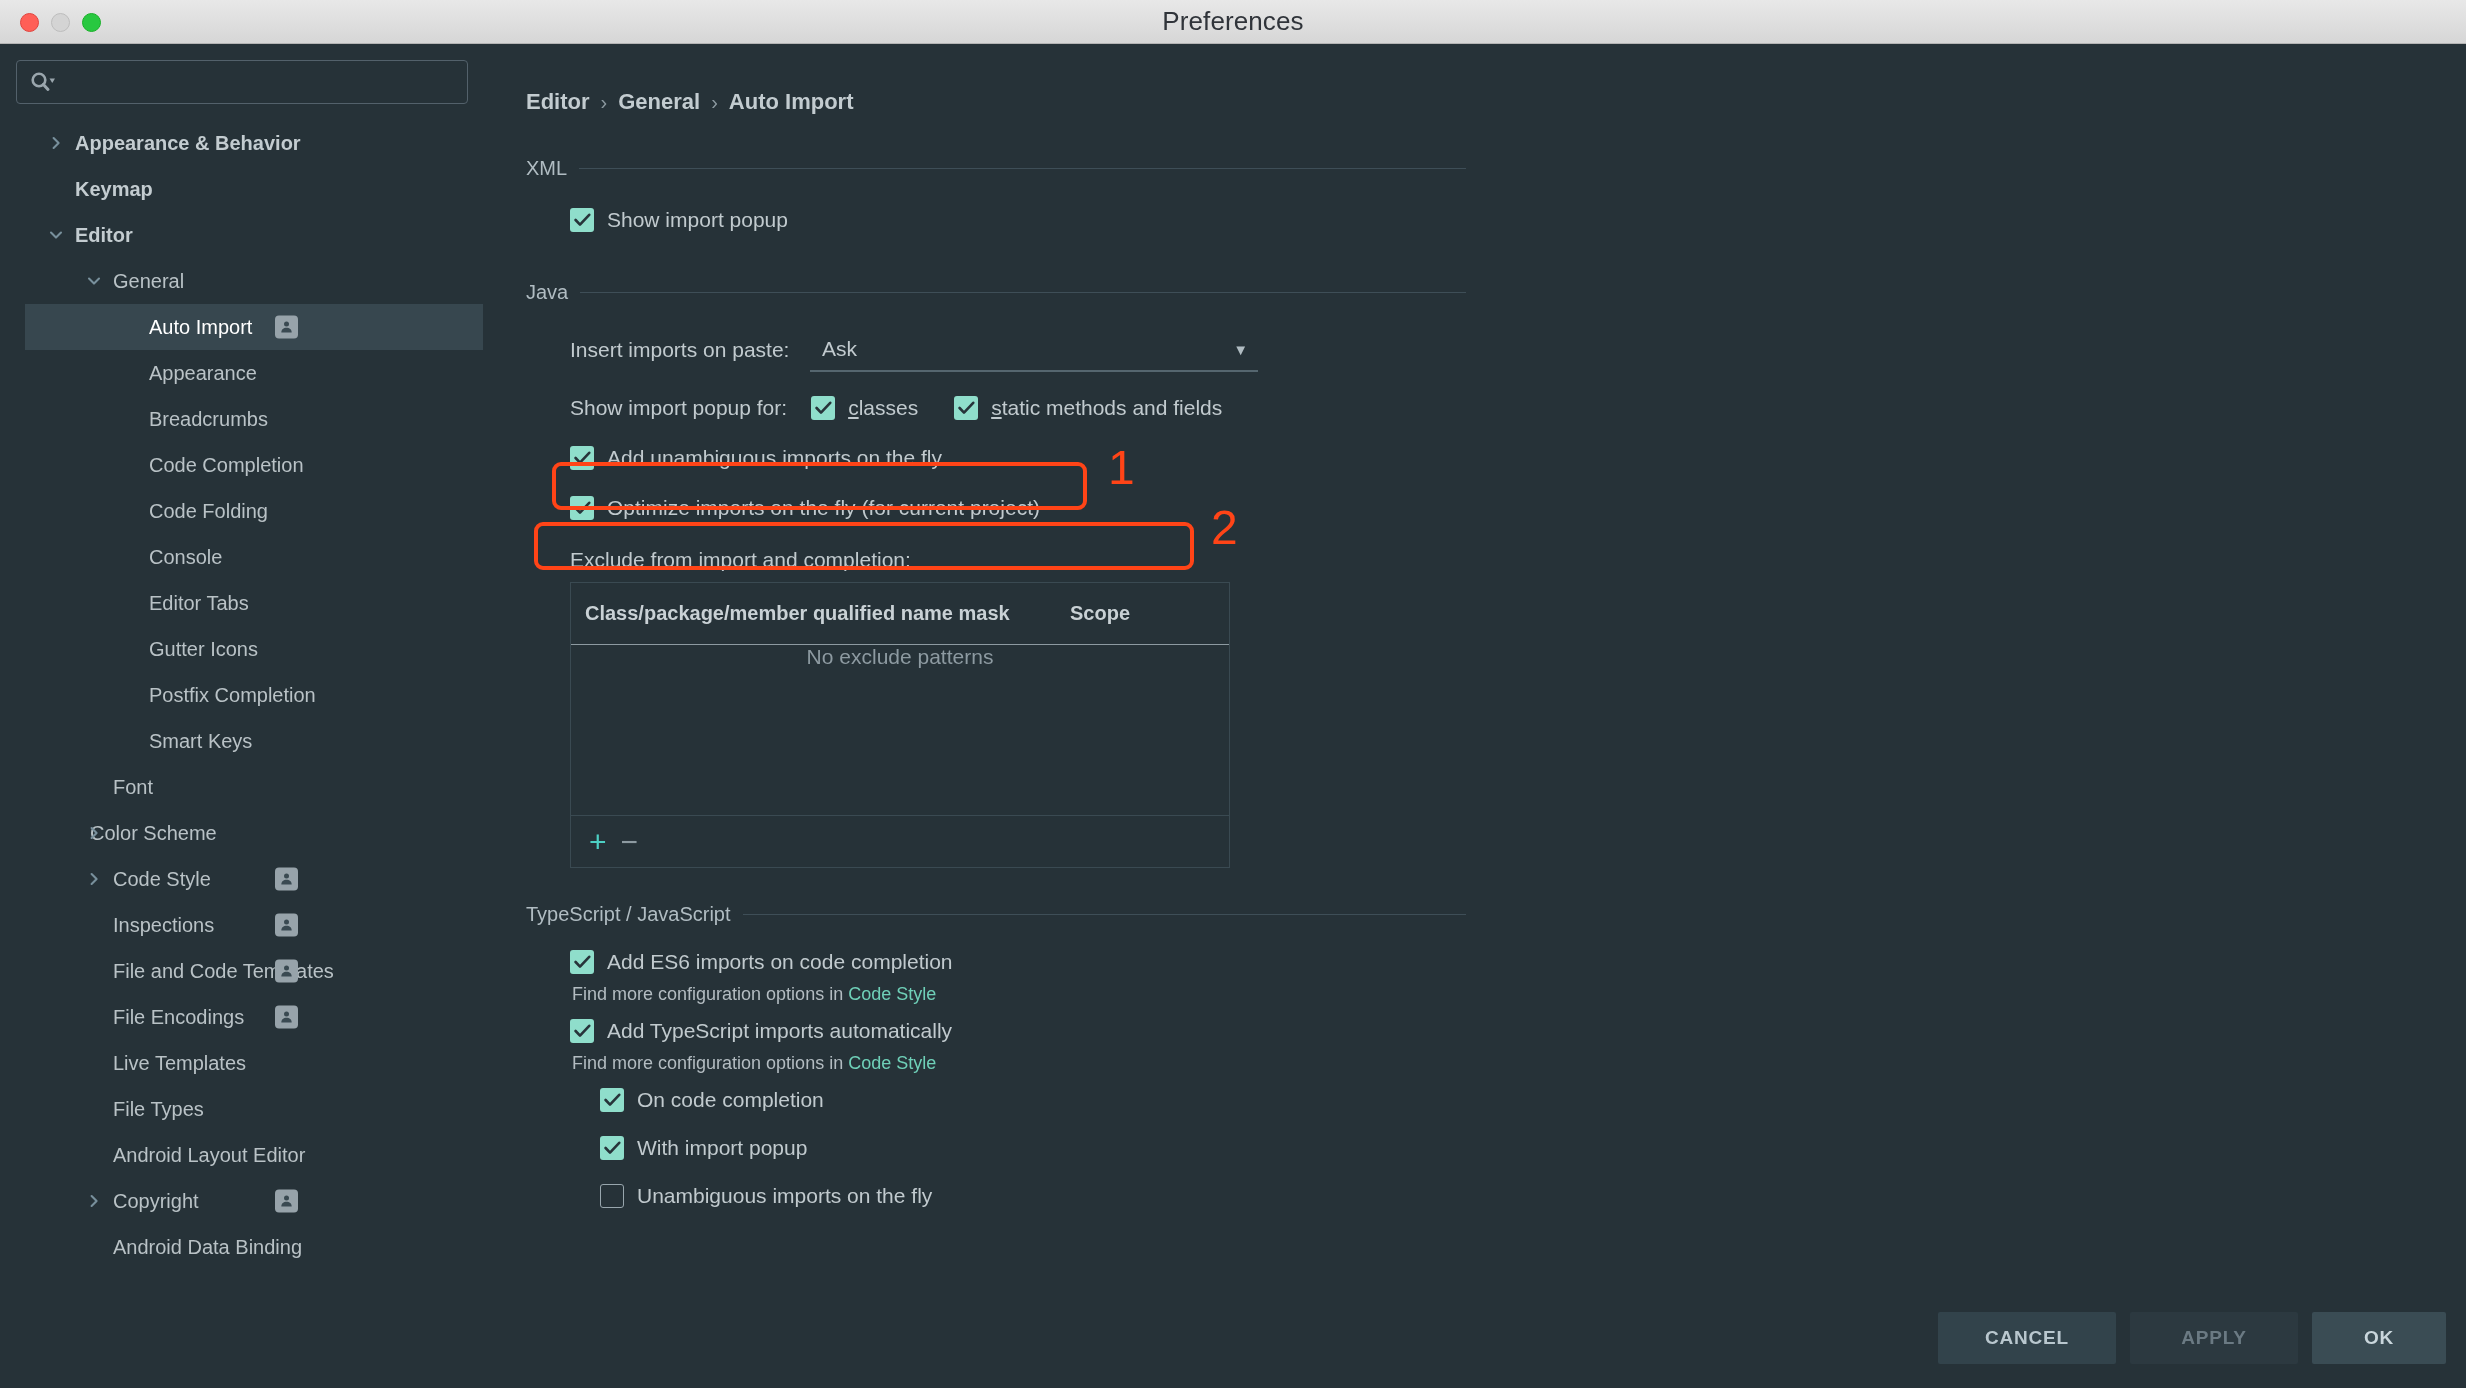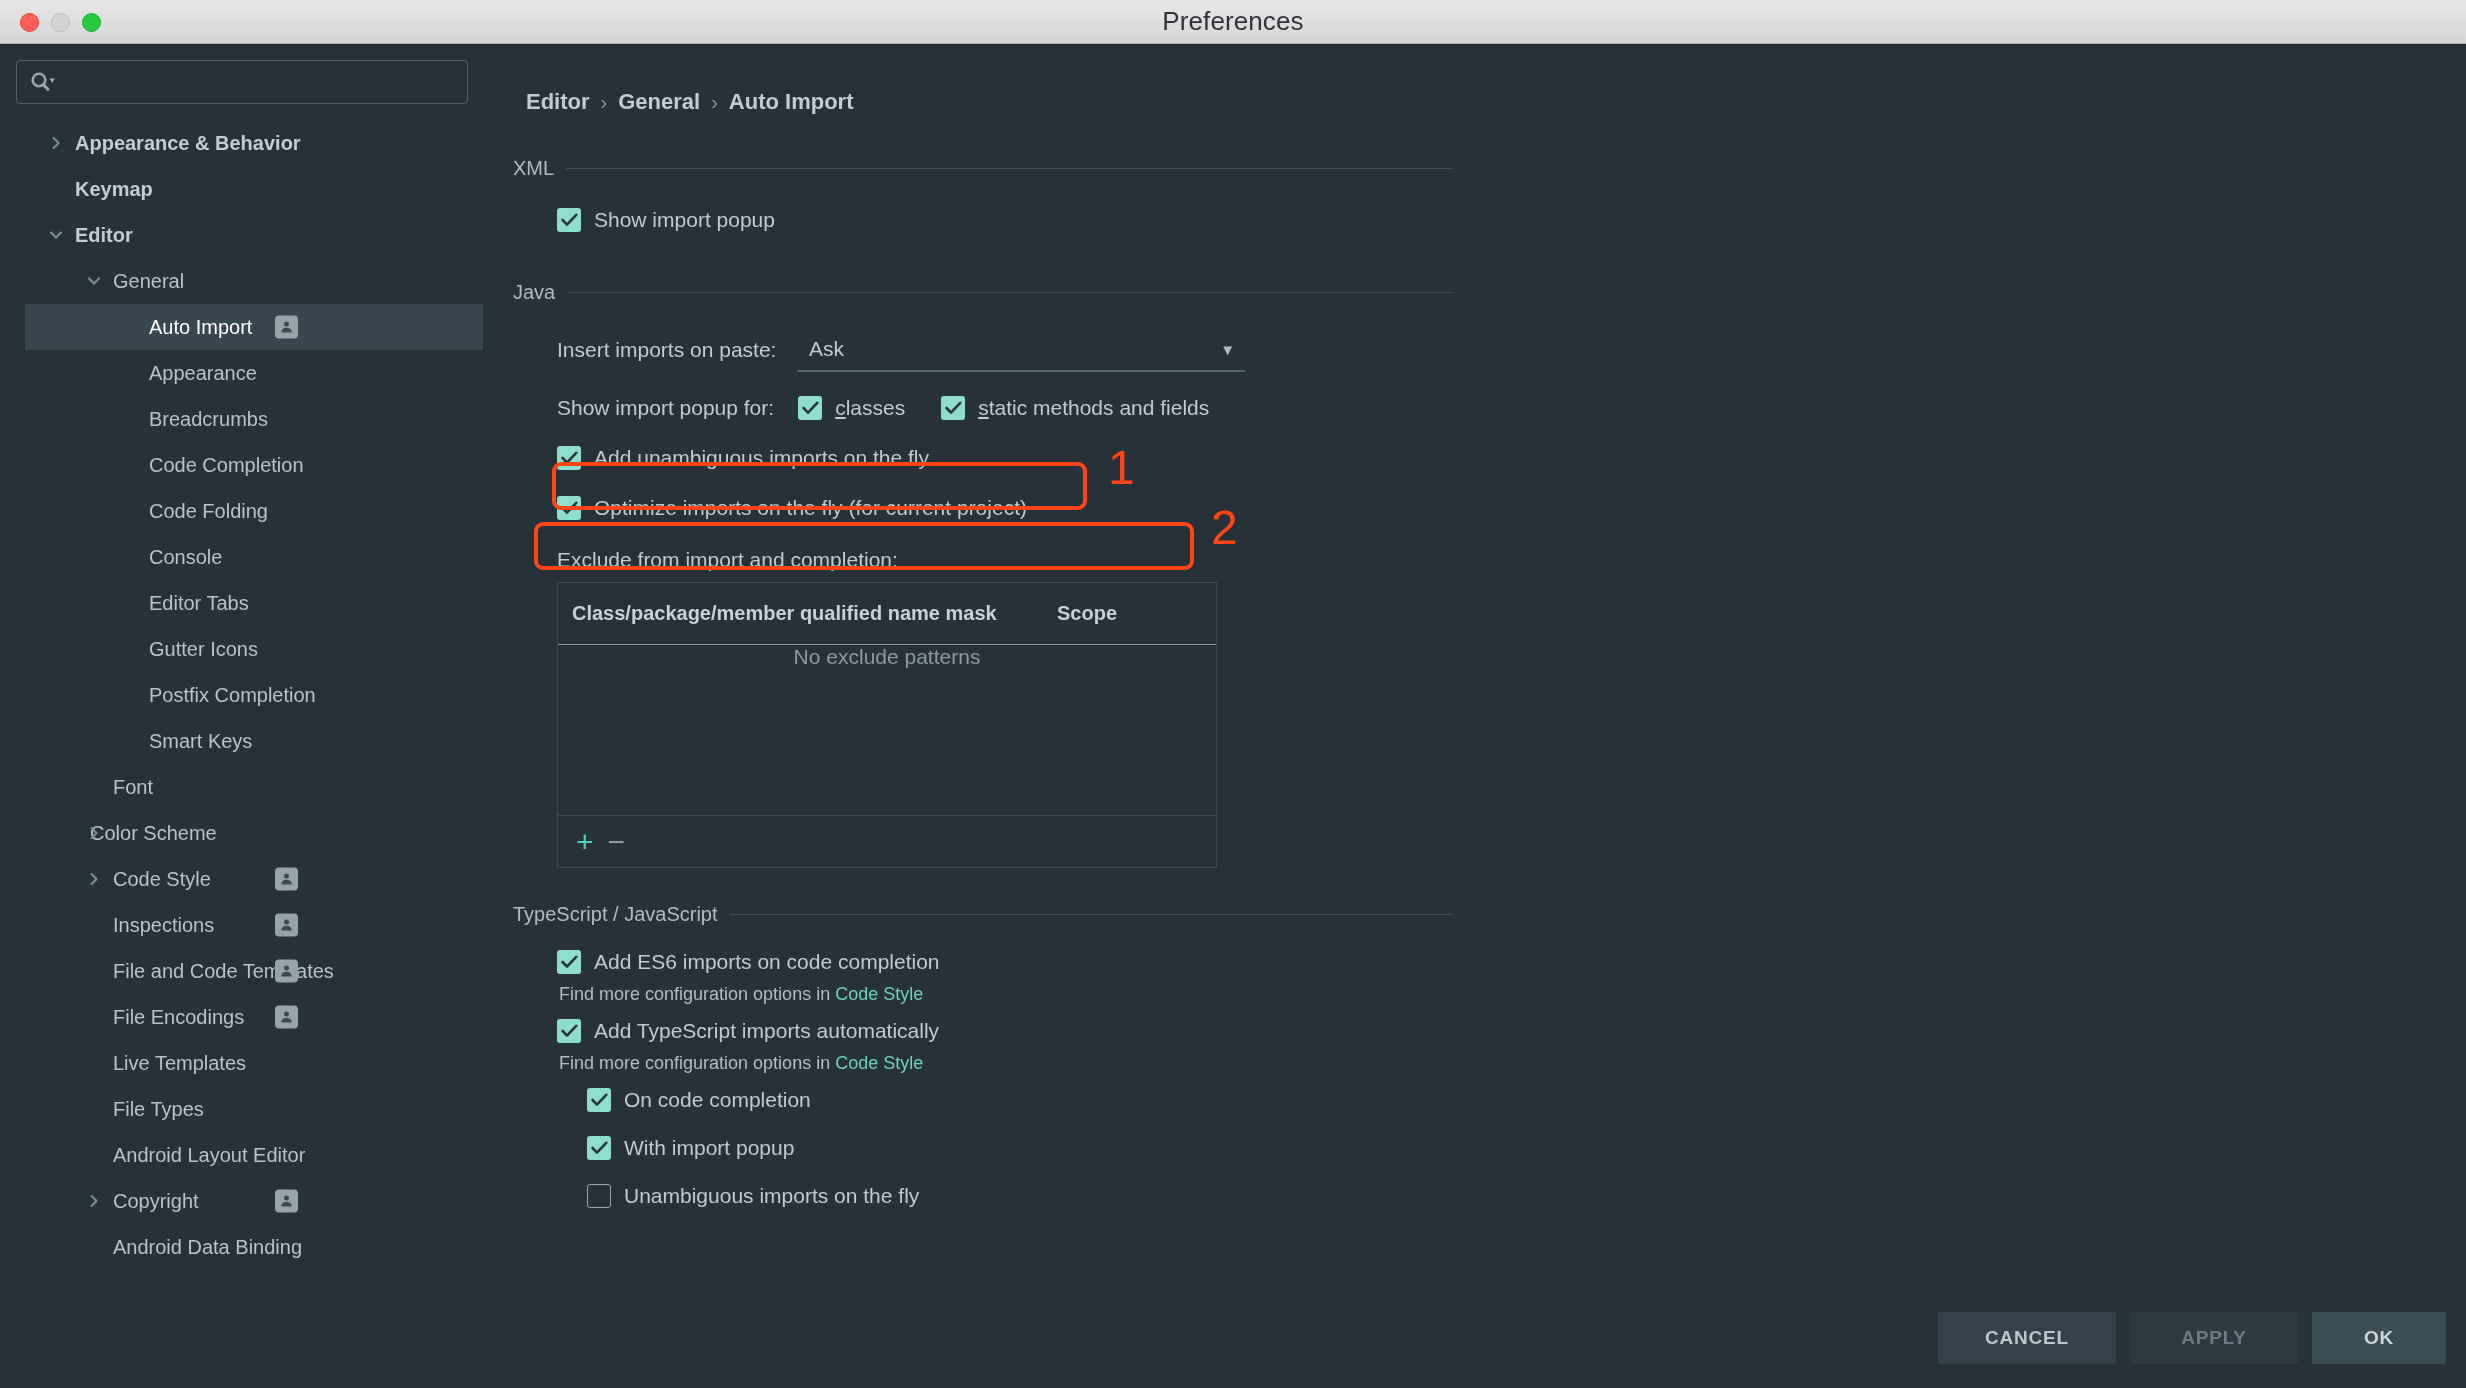--- a/index.html
+++ b/index.html
@@ -78,21 +78,21 @@
 
   
   .main { position: absolute; left: 506px; top: 44px; width: 1960px; height: 1244px; }
   .breadcrumb {
     position: absolute; left: 20px; top: 45px;
     font-size: 22px; font-weight: bold; color: #c3ccd0;
     display: flex; align-items: center; gap: 11px;
   }
   .bc-sep { color: #8d9aa1; font-weight: normal; font-size: 20px; }
 
-  .content { position: absolute; left: 7px; top: 100px; width: 940px; }
+  .content { position: absolute; left: 20px; top: 100px; width: 940px; }
 
   .group { position: relative; margin-top: 8px; }
   .group-header {
     display: flex; align-items: center; gap: 12px; height: 32px;
     font-size: 20px; color: #b0bcc2;
   }
   .group-line { flex: 1; height: 1px; background: #3e4e57; }
 
   .row { display: flex; align-items: center; height: 44px; }
   .cb {

